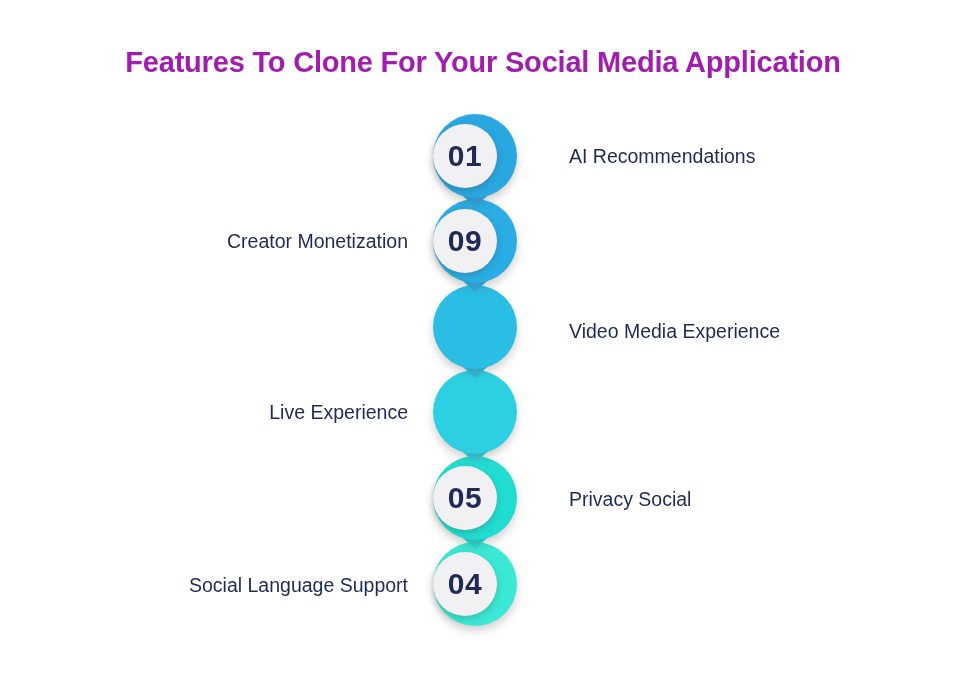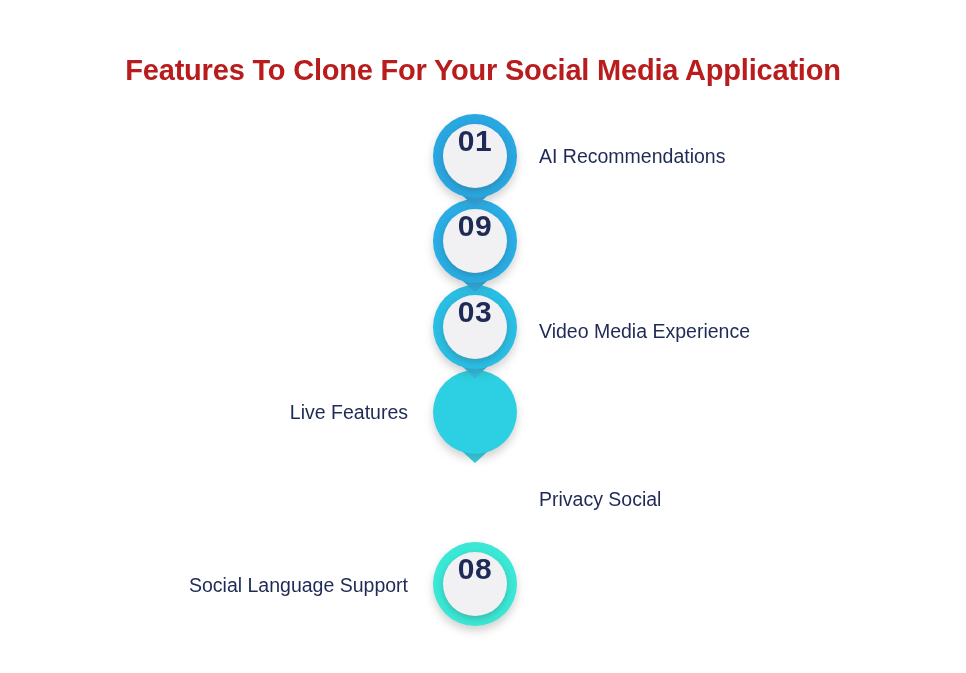--- a/index.html
+++ b/index.html
@@ -10,28 +10,28 @@
   }
   .canvas {
     position: relative;
     width: 966px;
     height: 673px;
     background: #ffffff;
     overflow: hidden;
   }
   .title {
     position: absolute;
-    top: 54px;
+    top: 46px;
     left: 0;
     right: 0;
     text-align: center;
     font-size: 29px;
     font-weight: 800;
     letter-spacing: -0.2px;
-    color: #b91c1c;
+    color: #a21caf;
   }
   
   .pin {
     position: absolute;
     left: 433px;
     width: 84px;
     height: 84px;
   }
   .pin-0 { top: 114px; z-index: 16; }
   .pin-1 { top: 199px; z-index: 15; }
@@ -52,48 +52,48 @@
   }
   .ring {
     position: absolute;
     inset: 0;
     border-radius: 50%;
     background: var(--ring);
     box-shadow: 0 5px 8px rgba(90, 90, 90, 0.28);
   }
   .inner {
     position: absolute;
-    left: 10px;
+    left: 0;
     top: 10px;
     width: 64px;
     height: 64px;
     border-radius: 50%;
     background: #F1F1F3;
     box-shadow: 0 3px 6px rgba(60, 60, 60, 0.25);
     display: flex;
-    align-items: flex-start;
+    align-items: center;
     justify-content: center;
   }
   .num {
     font-size: 30px;
     font-weight: bold;
     letter-spacing: 0.5px;
     color: #1F2A56;
   }
   
   .label {
     position: absolute;
     height: 30px;
     line-height: 30px;
     font-size: 19.5px;
     font-weight: 500;
     color: #1F2A56;
     white-space: nowrap;
   }
-  .label-right { left: 539px; text-align: left; }
+  .label-right { left: 569px; text-align: left; }
   .label-left  { right: 558px; text-align: right; }
   .label-0 { top: 141px; }
   .label-1 { top: 226px; }
   .label-2 { top: 316px; }
   .label-3 { top: 397px; }
   .label-4 { top: 484px; }
   .label-5 { top: 570px; }
 </style>
 </head>
 <body>
@@ -111,39 +111,44 @@
   </div>
   <div class="label label-right label-0">AI Recommendations</div>
 
   <div class="pin pin-1" style="--ring: #29ADE4;">
     <div class="tail"></div>
     <div class="ring"></div>
     <div class="inner">
       <span class="num">09</span>
     </div>
   </div>
+  <div class="label label-left label-1">Creator Monetization</div>
 
   <div class="pin pin-2" style="--ring: #2ABEE4;">
     <div class="tail"></div>
     <div class="ring"></div>
-    <div class="inner">
-      <span class="num">03</span>
-    </div>
   </div>
   <div class="label label-right label-2">Video Media Experience</div>
 
   <div class="pin pin-3" style="--ring: #2CD0E2;">
     <div class="tail"></div>
     <div class="ring"></div>
   </div>
-  <div class="label label-left label-3">Live Features</div>
+  <div class="label label-left label-3">Live Experience</div>
 
+  <div class="pin pin-4" style="--ring: #21DDD1;">
+    <div class="tail"></div>
+    <div class="ring"></div>
+    <div class="inner">
+      <span class="num">05</span>
+    </div>
+  </div>
   <div class="label label-right label-4">Privacy Social</div>
 
   <div class="pin pin-5" style="--ring: #3AE8D5;">
     <div class="ring"></div>
     <div class="inner">
-      <span class="num">08</span>
+      <span class="num">04</span>
     </div>
   </div>
   <div class="label label-left label-5">Social Language Support</div>
 
 </div>
 
 </body></html>

